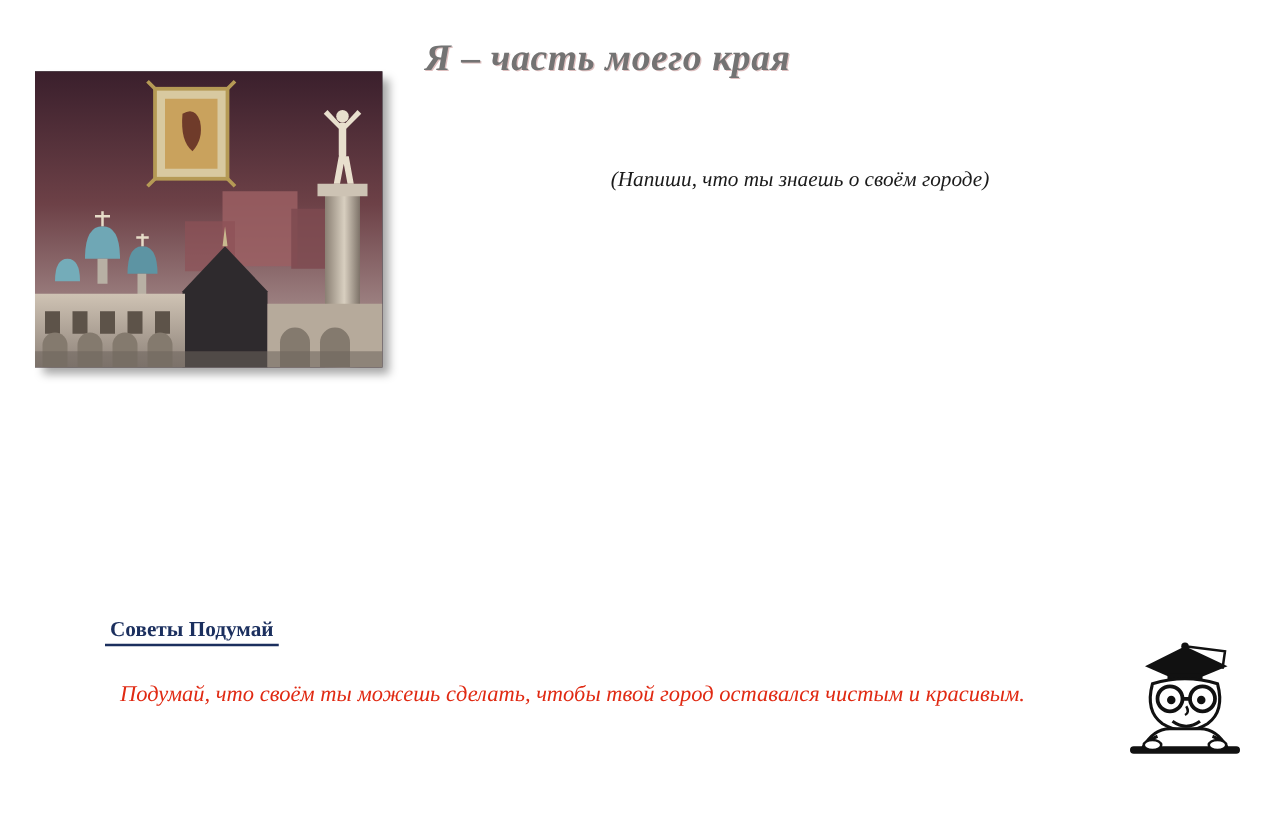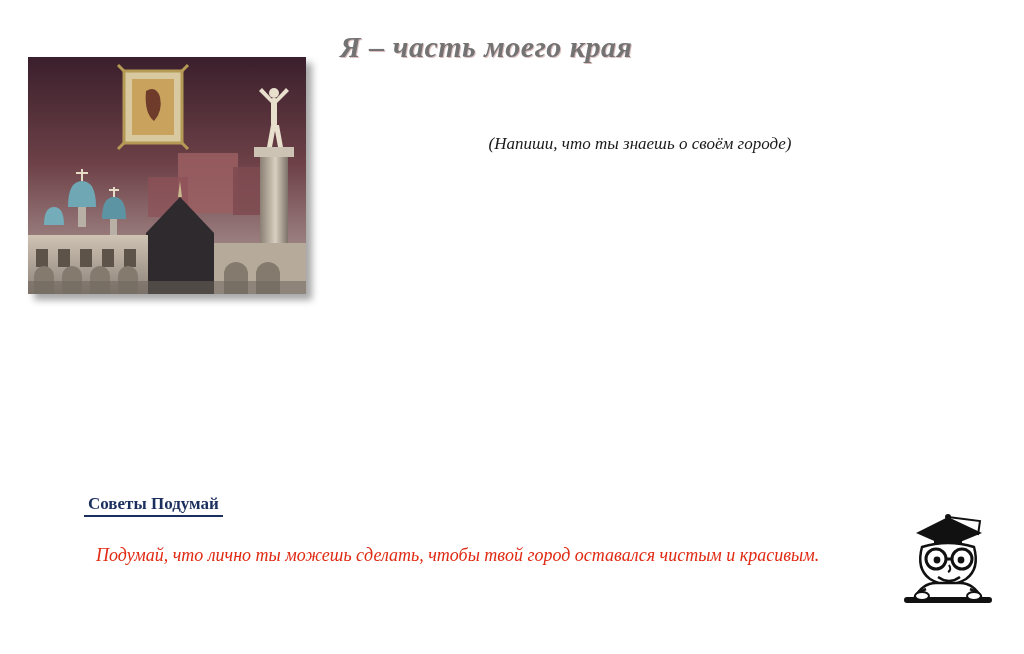--- a/index.html
+++ b/index.html
@@ -185,21 +185,21 @@
         <path d="M90 237 v-18 a10 10 0 0 1 20 0 v18 z"></path>
         <path d="M196 237 v-20 a12 12 0 0 1 24 0 v20 z"></path>
         <path d="M228 237 v-20 a12 12 0 0 1 24 0 v20 z"></path>
       </g>
       <rect x="0" y="224" width="278" height="13" fill="#6e645c" opacity="0.55"></rect>
     </svg>
   </div>
 
   <div class="advice-heading"> Советы Подумай</div>
 
-  <div class="advice-text">Подумай, что лично ты можешь сделать, чтобы твой город оставался чистым и красивым.</div>
+  <div class="advice-text">Подумай, что своём ты можешь сделать, чтобы твой город оставался чистым и красивым.</div>
 
   <svg class="znayka" viewBox="0 0 104 112">
 
     <g>
       <path d="M20 30 L52 14 L86 30 L52 44 Z" fill="#111111"></path>
       <path d="M38 36 L38 48 q14 9 28 0 L66 36" fill="#111111"></path>
       <circle cx="52" cy="14" r="3" fill="#111111"></circle>
       <path d="M52 14 L84 18 L82 32" stroke="#111111" stroke-width="2" fill="none"></path>
     </g>
 

